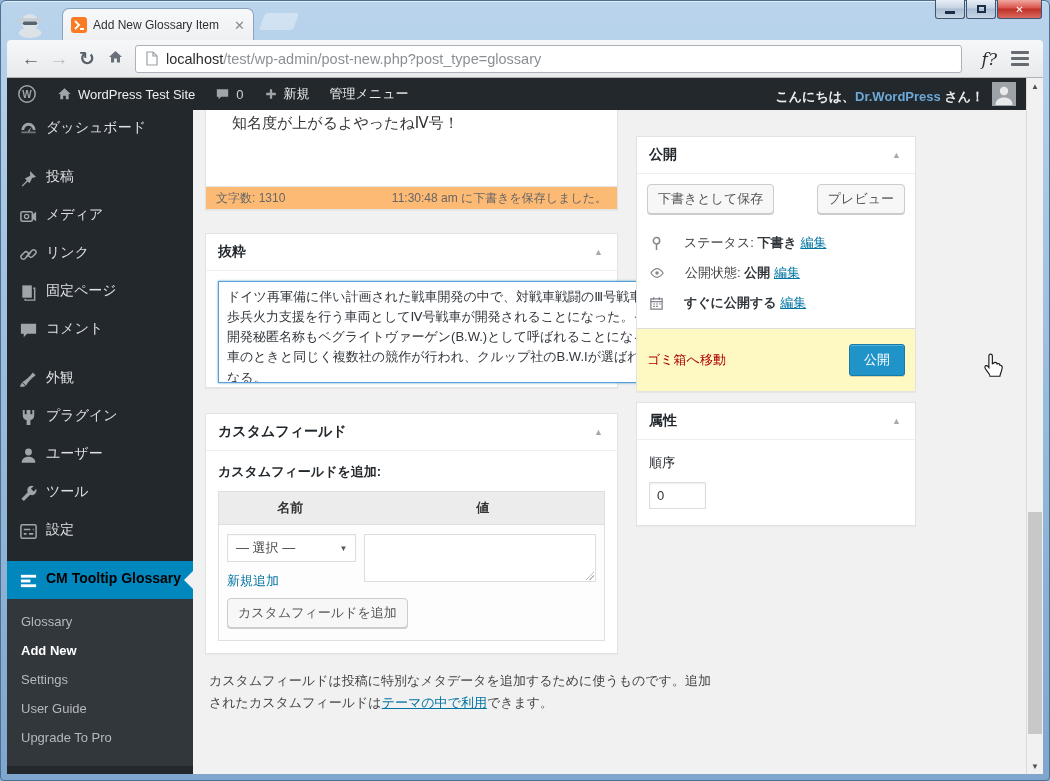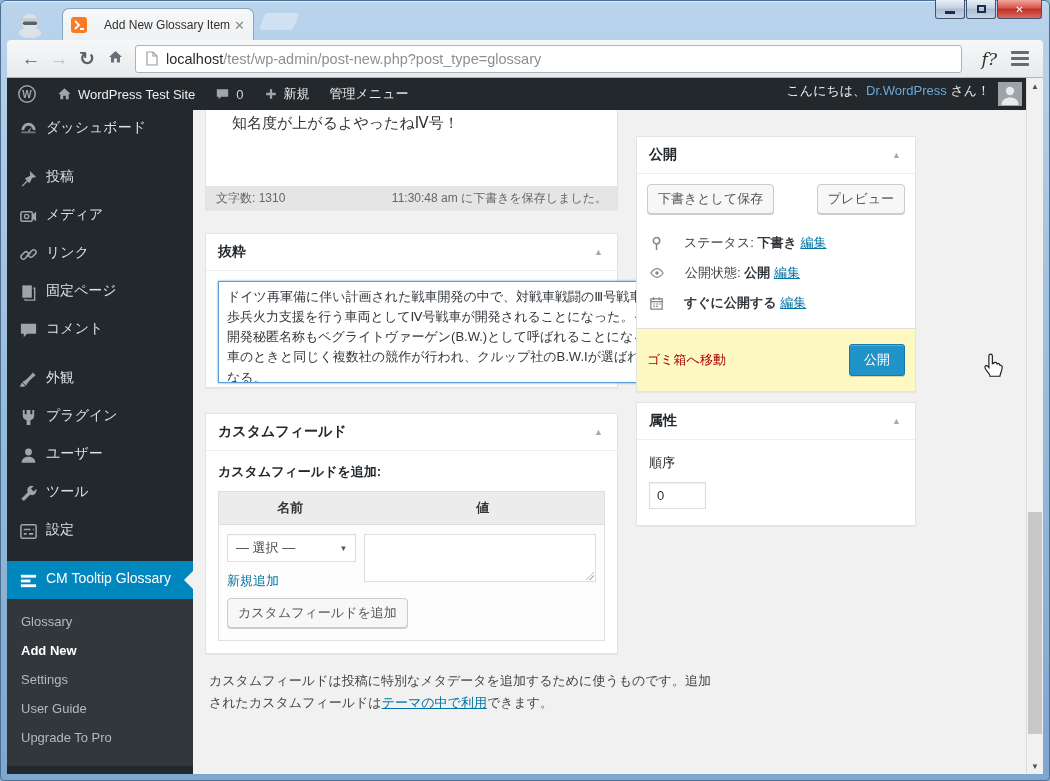--- a/index.html
+++ b/index.html
@@ -14,21 +14,21 @@
   .win-btn { width:30px; height:19px; border:1px solid #3e5471; border-top:none; display:flex; align-items:center; justify-content:center;
     background:linear-gradient(#e8eef5,#c4d2e2 45%,#a9bdd3 50%,#c8d6e5); color:#1c2e45; font-size:10px; border-radius:0 0 3px 3px; margin-left:1px; }
   .win-btn.close { width:45px; background:linear-gradient(#f0a8a0,#d9534a 45%,#bf2e24 50%,#d96b60); color:#fff; font-weight:bold; }
   .win-btn .minbar { width:10px; height:3px; background:#1c2e45; margin-top:6px; }
   .win-btn .maxbox { width:9px; height:8px; border:2px solid #1c2e45; }
 
   
   .incognito { position:absolute; left:13px; top:11px; }
   .tab { position:absolute; left:62px; top:8px; width:192px; height:33px; background:linear-gradient(#f7f8f9,#eef0f2);
     border:1px solid #88a4c0; border-bottom:none; border-radius:7px 7px 0 0; display:flex; align-items:center; padding:0 8px; }
-  .tab-title { font-size:12px; color:#303030; white-space:nowrap; overflow:hidden; flex:1; margin-left:6px;text-align:right; }
+  .tab-title { font-size:12px; color:#303030; white-space:nowrap; overflow:hidden; flex:1; margin-left:6px; }
   .tab-close { color:#8a8a8a; font-size:13px; margin-left:4px; cursor:default; }
   .newtab-stub { position:absolute; left:262px; top:13px; width:34px; height:17px; background:rgba(255,255,255,.35);
     border-radius:3px; transform:skewX(-20deg); }
 
   
   .toolbar { position:absolute; left:7px; right:7px; top:40px; height:38px;
     background:linear-gradient(#f6f7f8,#e8eaec); border-bottom:1px solid #b3b3b3; border-radius:4px 4px 0 0;
     display:flex; align-items:center; padding:0 10px; }
   .nav-ic { font-size:19px; color:#58606a; width:28px; text-align:center; font-weight:bold; }
   .nav-ic.disabled { color:#b9bec4; }
@@ -40,50 +40,50 @@
   .chrome-menu { display:flex; flex-direction:column; gap:3px; margin:0 4px; }
   .chrome-menu i { width:18px; height:3px; background:#666b72; border-radius:1px; }
 
   
   .viewport { position:absolute; left:7px; right:7px; top:78px; bottom:7px; background:#f1f1f1; display:flex; }
   .page-area { flex:1; display:flex; flex-direction:column; overflow:hidden; }
 
   
   .adminbar { height:32px; background:#23282d; display:flex; align-items:center; color:#eee; font-size:13px; flex-shrink:0; }
   .ab-item { display:flex; align-items:center; gap:6px; padding:0 10px; height:100%; }
-  .ab-right { margin-left:auto; display:flex; align-items:flex-start; gap:8px; padding-right:4px; }
+  .ab-right { margin-left:auto; display:flex; align-items:flex-end; gap:8px; padding-right:10px;font-weight:bold; }
   .ab-name { color:#6ca9d8; }
   .ab-count { color:#cfd3d7; }
 
   
   .page-body { flex:1; display:flex; overflow:hidden; }
   .sidebar { width:186px; background:#23282d; flex-shrink:0; display:flex; flex-direction:column; position:relative; }
   .menu-item { display:flex; align-items:flex-start; gap:8px; padding:9px 8px 9px 12px; color:#dde0e3; font-size:14px; position:relative; }
   .menu-item svg { flex-shrink:0; margin-top:1px; }
   .menu-item.gap-top { margin-top:11px; }
-  .menu-item.active { background:#0087be; color:#ffffff; font-weight:400;text-align:right; }
+  .menu-item.active { background:#0087be; color:#000000; font-weight:700;text-align:right; }
   .menu-item.active::after { content:''; position:absolute; right:0; top:50%; margin-top:-9px; border:9px solid transparent; border-right-color:#f1f1f1; }
   .submenu { background:#32373c; padding:8px 0 14px; }
   .submenu-item { padding:7px 14px; font-size:13px; color:#b4b9be; }
   .submenu-item.current { color:#fff; font-weight:bold; }
 
   .main { flex:1; background:#f1f1f1; padding:0 22px 40px 12px; display:flex; align-items:flex-start; overflow:hidden; }
   .col-left { width:413px; flex-shrink:0; }
   .col-right { width:280px; margin-left:18px; flex-shrink:0; }
 
   
   .postbox { background:#fff; border:1px solid #e3e3e3; box-shadow:0 1px 1px rgba(0,0,0,.04); }
   .pb-head { display:flex; align-items:center; justify-content:space-between; padding:9px 12px; border-bottom:1px solid #eee; }
   .pb-title { font-size:14px; font-weight:bold; color:#23282d; }
   .pb-toggle { font-size:9px; color:#a6aaae; padding:0 2px; }
 
   
   .editor-box { border-top:none; height:100px; display:flex; flex-direction:column; }
   .editor-text { flex:1; font-size:15px; color:#333; padding:4px 10px 0 26px; }
-  .editor-statusbar { height:23px; background:#e5e5e5; border-top:1px solid #e5e5e5; display:flex; align-items:center;
+  .editor-statusbar { height:23px; background:#fdba74; border-top:1px solid #e5e5e5; display:flex; align-items:center;
     justify-content:space-between; padding:4px 10px; font-size:12px; color:#666; }
 
   .excerpt-box { margin-top:23px; }
   .excerpt-ta { display:block; width:486px; height:102px; margin:10px 12px 4px; padding:5px 8px; font:13px/1.55 "Liberation Sans","DejaVu Sans",sans-serif;
     color:#32373c; border:1px solid #5b9dd9; box-shadow:0 0 2px rgba(30,140,190,.8); outline:none; resize:both; }
   .hint { margin:4px 12px 14px; font-size:13px; color:#444; line-height:1.65; }
   a.blue-link { color:#0074a2; text-decoration:underline; }
   a.plain-link { color:#0074a2; text-decoration:none; }
 
   .cf-box { margin-top:25px; }

